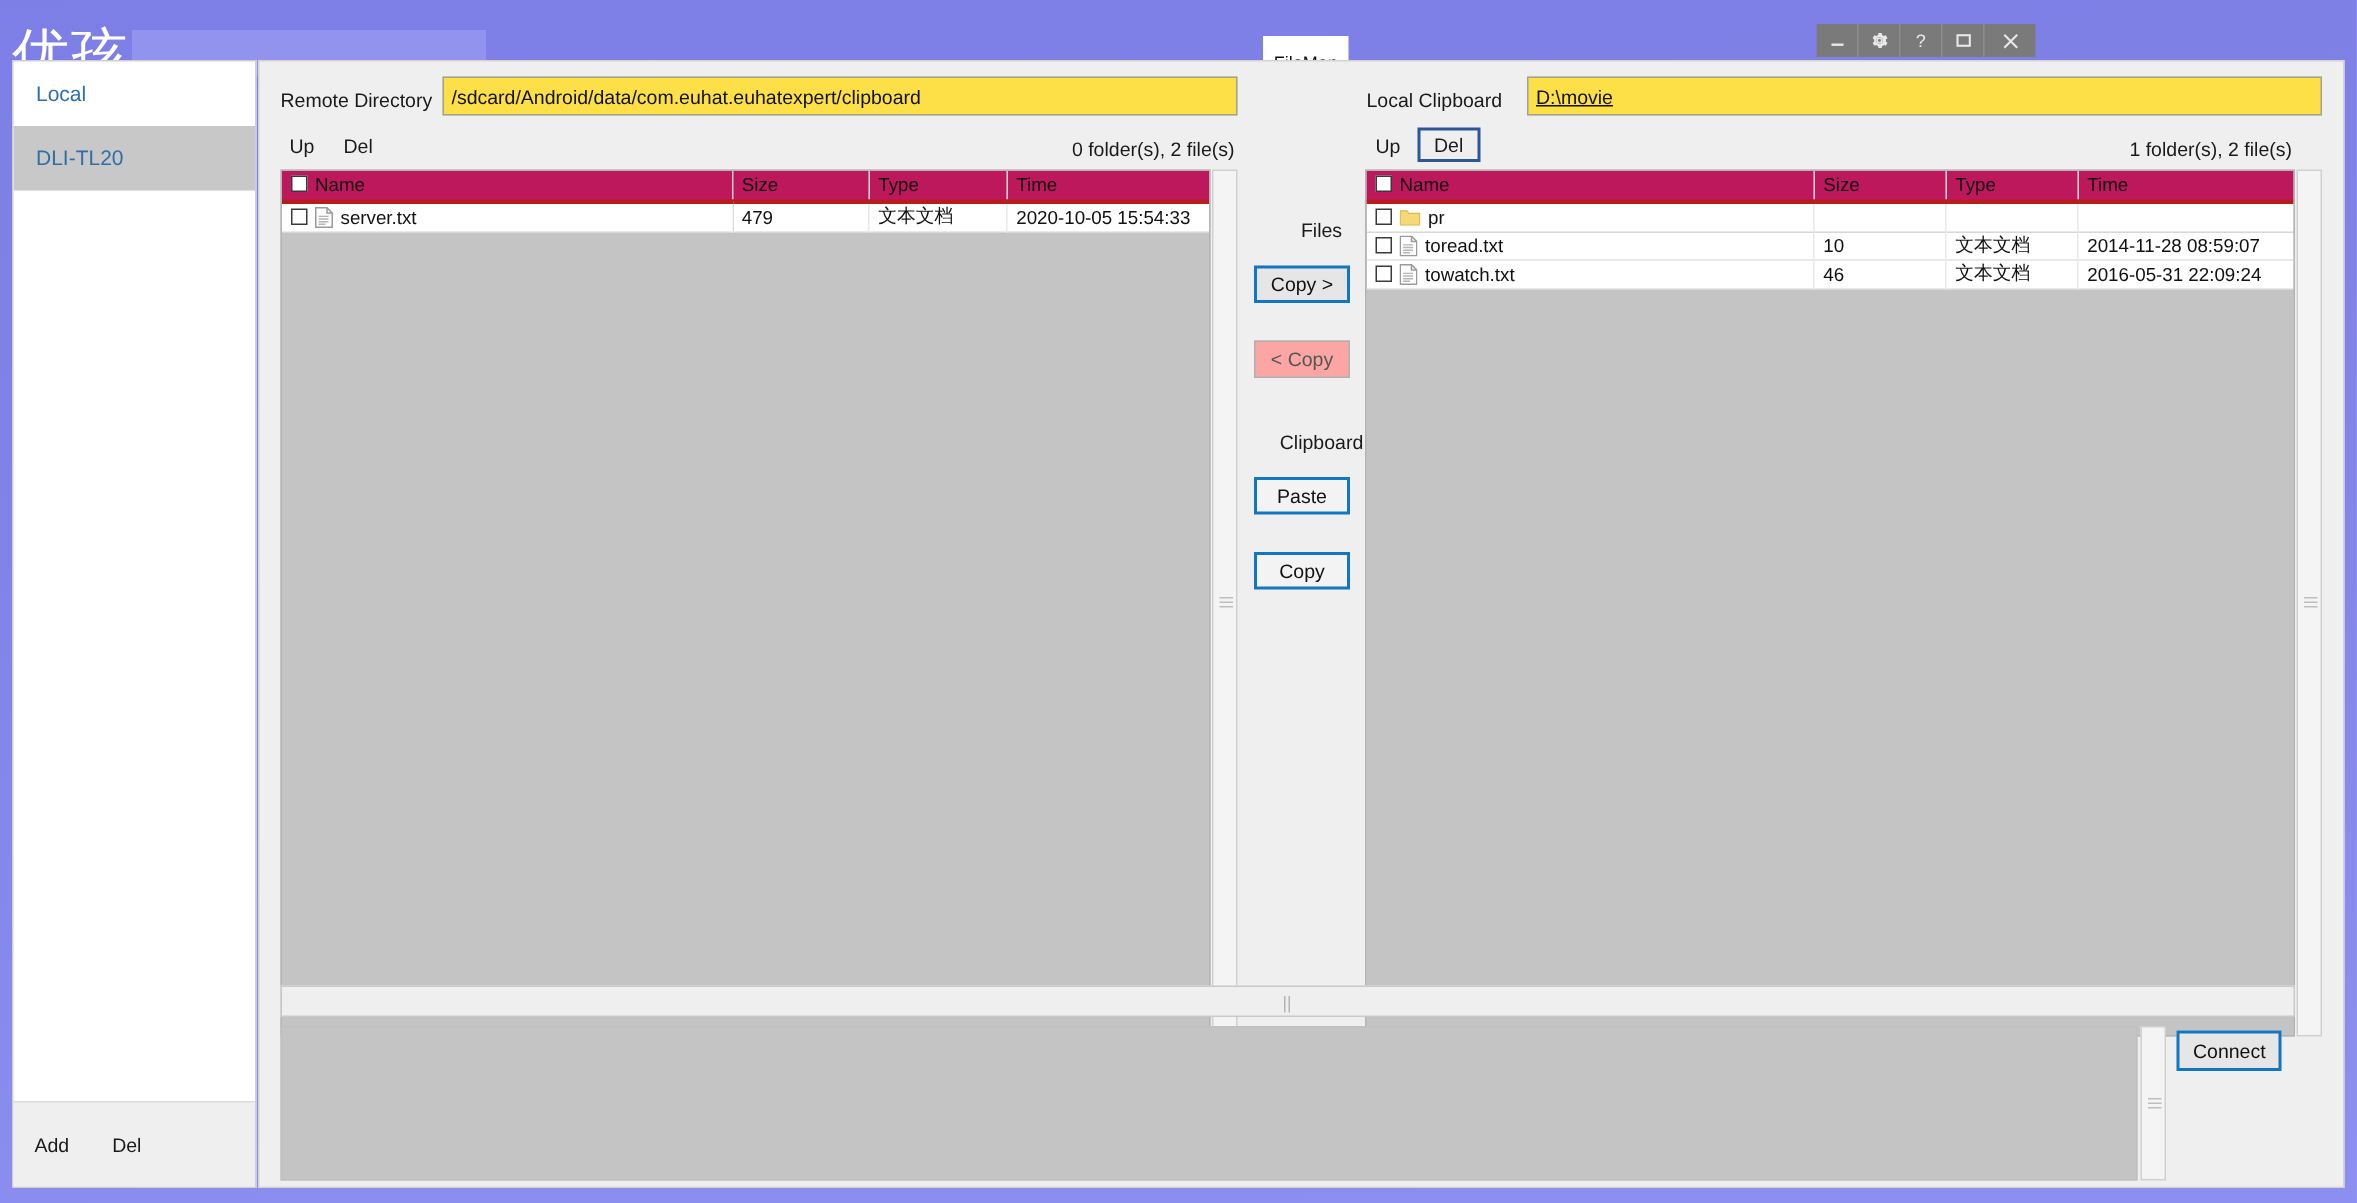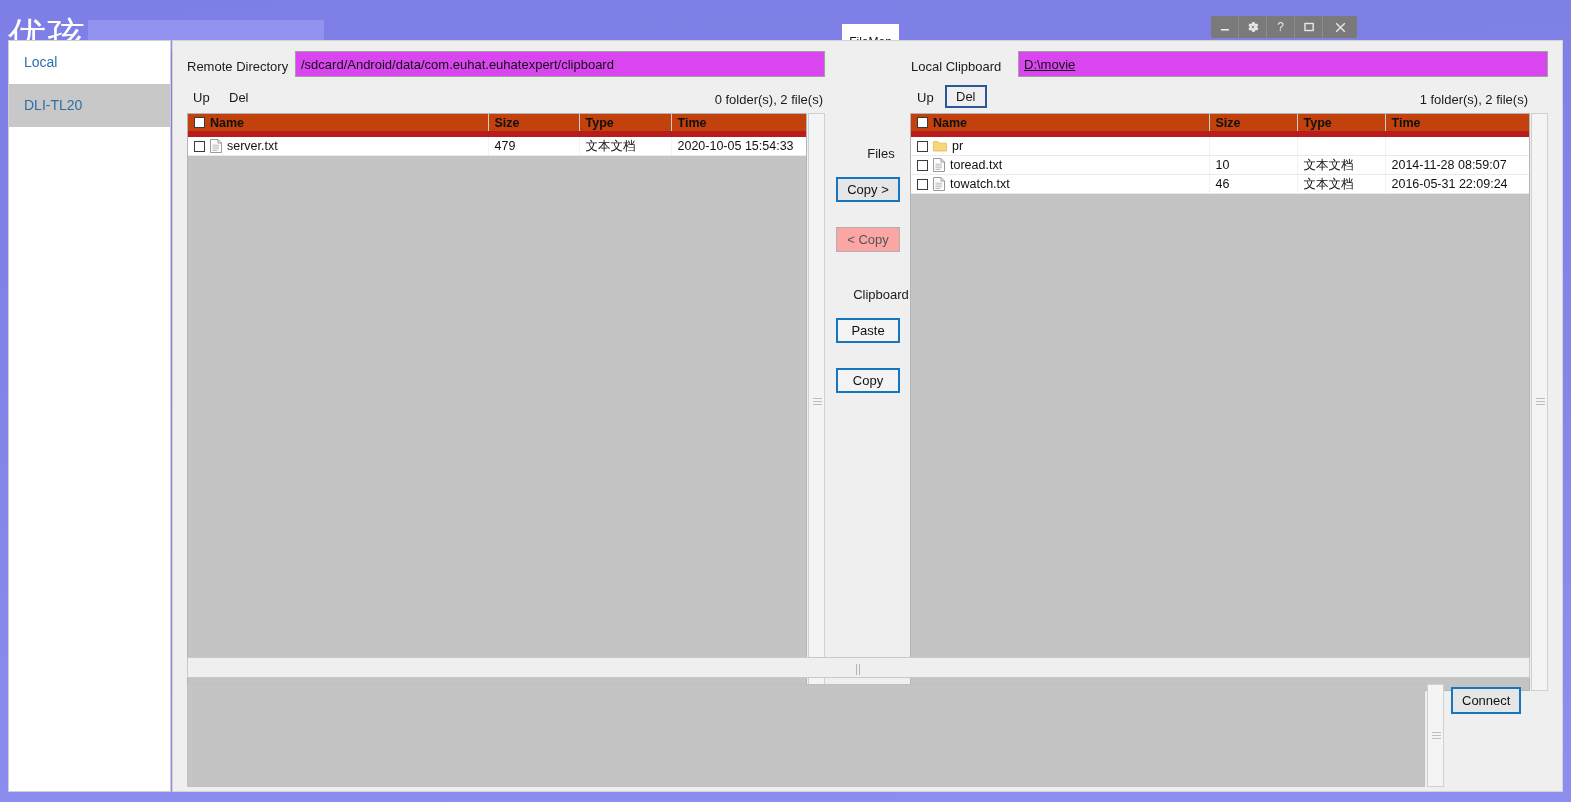--- a/index.html
+++ b/index.html
@@ -104,21 +104,21 @@
     border: 1px solid #d4d4d4;
   }
 
   
   .dirlabel {
     position: absolute; font-size: 13px; color: #1a1a1a;
   }
   .dirinput {
     position: absolute;
     height: 26px;
-    background: #d946ef;
+    background: #fde047;
     border: 1px solid #a0a0a0;
     font-family: "Liberation Sans", sans-serif;
     font-size: 13px;
     color: #111;
     padding: 0 5px;
     line-height: 24px;
     outline: none;
   }
 
   
@@ -149,27 +149,27 @@
     border: 1px solid #b4b4b4;
     overflow: hidden;
   }
   table.ftable {
     width: 100%;
     border-collapse: collapse;
     table-layout: fixed;
     font-size: 12.5px;
   }
   table.ftable th {
-    background: #c2410c;
-    font-weight: bold;
+    background: #be185d;
+    font-weight: normal;
     text-align: left;
     height: 20px;
     padding: 0 0 0 6px;
     border-right: 1px solid #cdcdcd;
-    border-bottom: 6px solid #b91c1c;
+    border-bottom: 3px solid #b91c1c;
     color: #111;
   }
   table.ftable th:last-child { border-right: none; }
   table.ftable td {
     background: #ffffff;
     height: 18px;
     padding: 0 0 0 6px;
     border-bottom: 1px solid #eaeaea;
     border-right: 1px solid #f2f2f2;
     color: #111;
@@ -304,20 +304,24 @@
             <path d="M2.2 2.2 L10.8 10.8 M10.8 2.2 L2.2 10.8" stroke="#e8e8e8" stroke-width="1.4"></path>
           </svg>
       </div>
     </div>
   </div>
 
   <div id="sidebar">
     <div class="side-row">Local</div>
     <div class="side-row sel">DLI-TL20</div>
 
+    <div id="sidebar-footer">
+      <span class="side-link">Add</span>
+      <span class="side-link">Del</span>
+    </div>
   </div>
 
   <div id="content">
 
     <div class="dirlabel" style="left:14px; top:18px;">Remote Directory</div>
     <input class="dirinput" style="left: 122px; top: 10px; width: 530px;" value="/sdcard/Android/data/com.euhat.euhatexpert/clipboard">
 
     <span class="tb-link" style="left:20px; top:49px;">Up</span>
     <span class="tb-link" style="left:56px; top:49px;">Del</span>
     <span class="counttext" style="left:420px; top:51px; width:230px;">0 folder(s), 2 file(s)</span>

